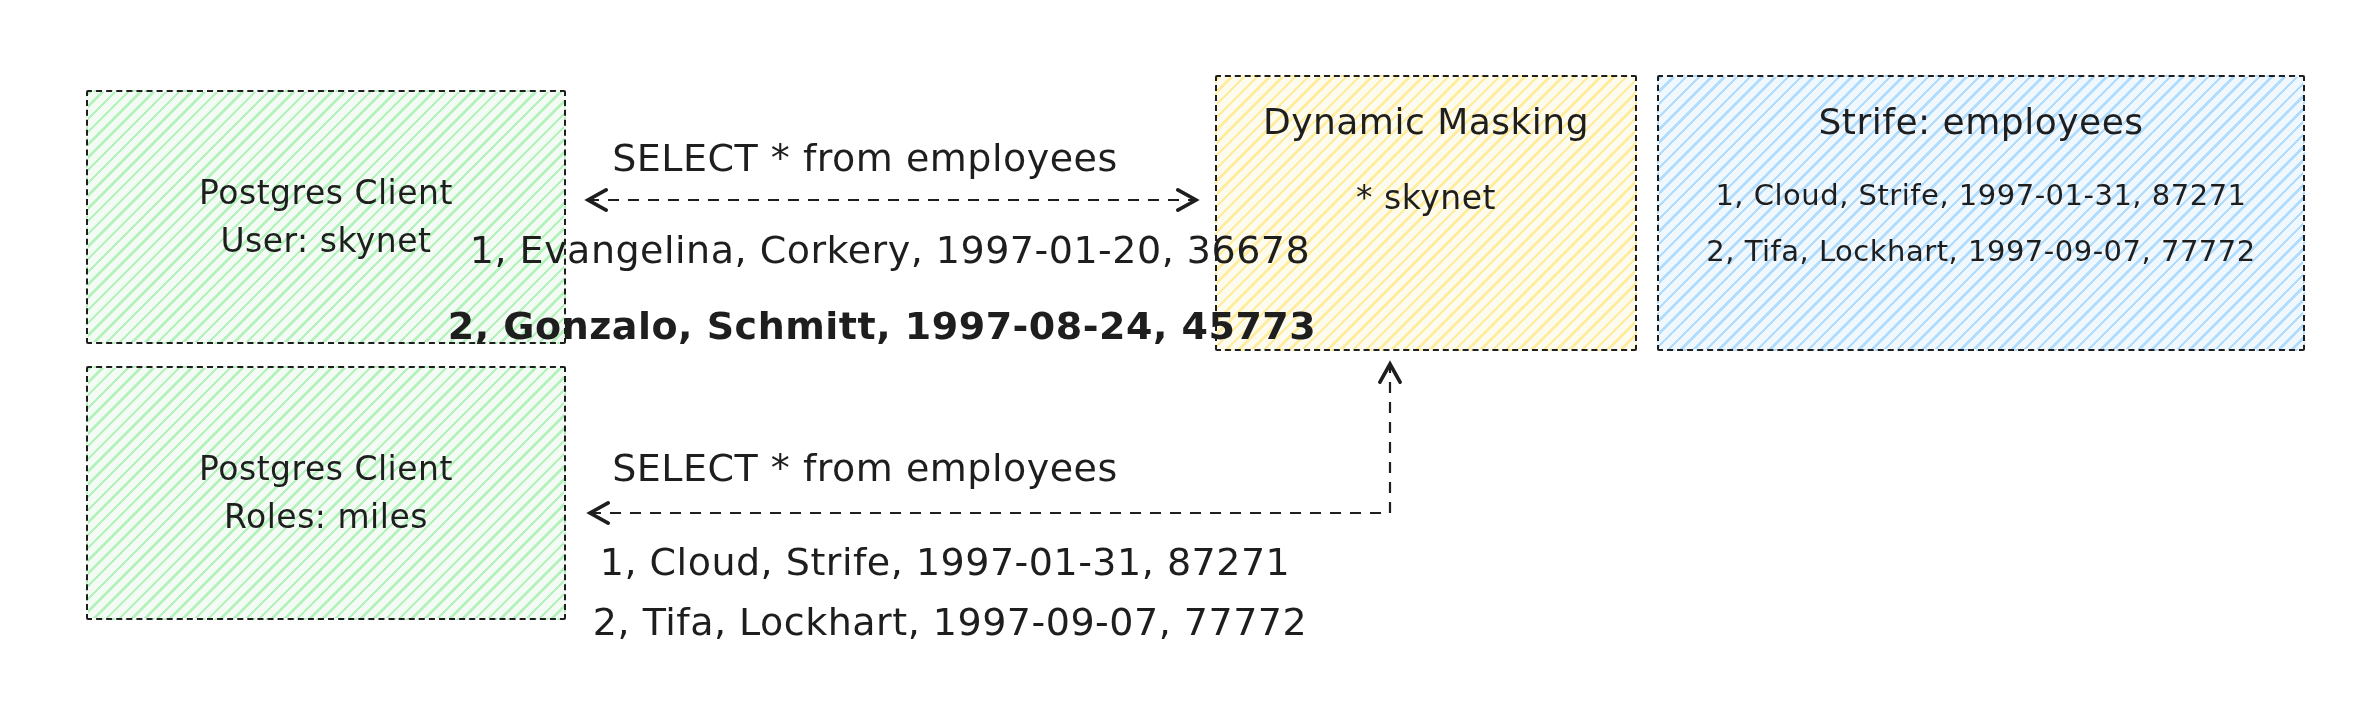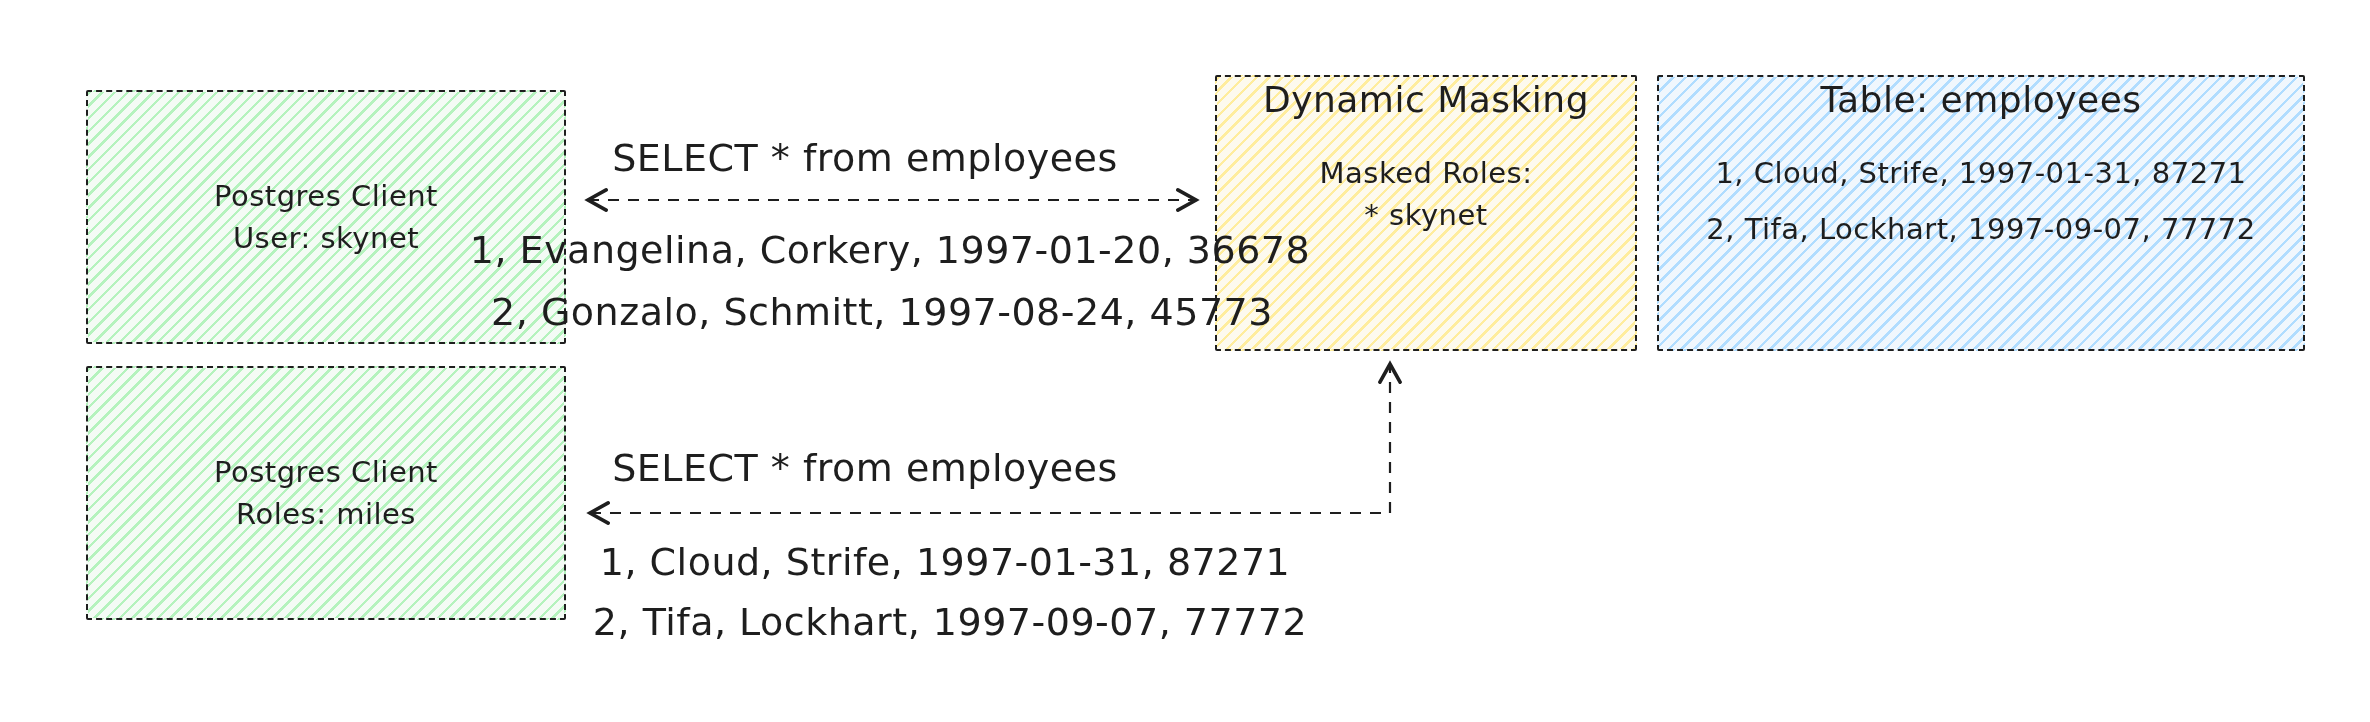--- a/index.html
+++ b/index.html
@@ -44,31 +44,32 @@
     background:
       repeating-linear-gradient(135deg, rgba(255,236,153,0.95) 0 2.5px, transparent 2.5px 9px),
       #fdfaee;
   }
   .node.blue {
     background:
       repeating-linear-gradient(135deg, rgba(165,216,255,0.85) 0 2.5px, transparent 2.5px 9px),
       #f0f7fd;
   }
   .node-line {
-    font-size: 29px;
+    font-size: 33px;
     line-height: 1.45;
     letter-spacing: 0.5px;
   }
   .node-title {
     font-size: 36px;
     line-height: 1.3;
     letter-spacing: 0.5px;
   }
   .node.top-title {
     justify-content: flex-start;
+    padding-top: 22px;
   }
   .node .title-gap {
     height: 28px;
   }
   .node .row-gap {
     height: 14px;
   }
   .float-label {
     position: absolute;
     white-space: nowrap;
@@ -100,33 +101,32 @@
   </div>
 
   <div class="node green" style="left:86px; top:366px; width:480px; height:254px;">
     <div class="node-line">Postgres Client</div>
     <div class="node-line">Roles: miles</div>
   </div>
 
   <div class="node yellow top-title" style="left:1215px; top:75px; width:422px; height:276px;">
     <div class="node-title">Dynamic Masking</div>
     <div class="title-gap"></div>
-    <div class="node-line">Masked Roles:</div>
     <div class="node-line">* skynet</div>
   </div>
 
   <div class="node blue top-title" style="left:1657px; top:75px; width:648px; height:276px;">
-    <div class="node-title">Table: employees</div>
+    <div class="node-title">Strife: employees</div>
     <div class="title-gap"></div>
     <div class="node-line" style="font-size:29px;">1, Cloud, Strife, 1997-01-31, 87271</div>
     <div class="row-gap"></div>
     <div class="node-line" style="font-size:29px;">2, Tifa, Lockhart, 1997-09-07, 77772</div>
   </div>
 
   <div class="float-label" style="left:865px; top:136px;">SELECT * from employees</div>
   <div class="float-label" style="left:890px; top:228px;">1, Evangelina, Corkery, 1997-01-20, 36678</div>
-  <div class="float-label" style="left:882px; top:290px;">2, Gonzalo, Schmitt, 1997-08-24, 45773</div>
+  <div class="float-label" style="left:882px; top:304px;font-weight:bold;">2, Gonzalo, Schmitt, 1997-08-24, 45773</div>
 
   <div class="float-label" style="left:865px; top:446px;">SELECT * from employees</div>
   <div class="float-label" style="left:945px; top:540px;">1, Cloud, Strife, 1997-01-31, 87271</div>
   <div class="float-label" style="left:950px; top:600px;">2, Tifa, Lockhart, 1997-09-07, 77772</div>
 
 </div>
 
 </body></html>

